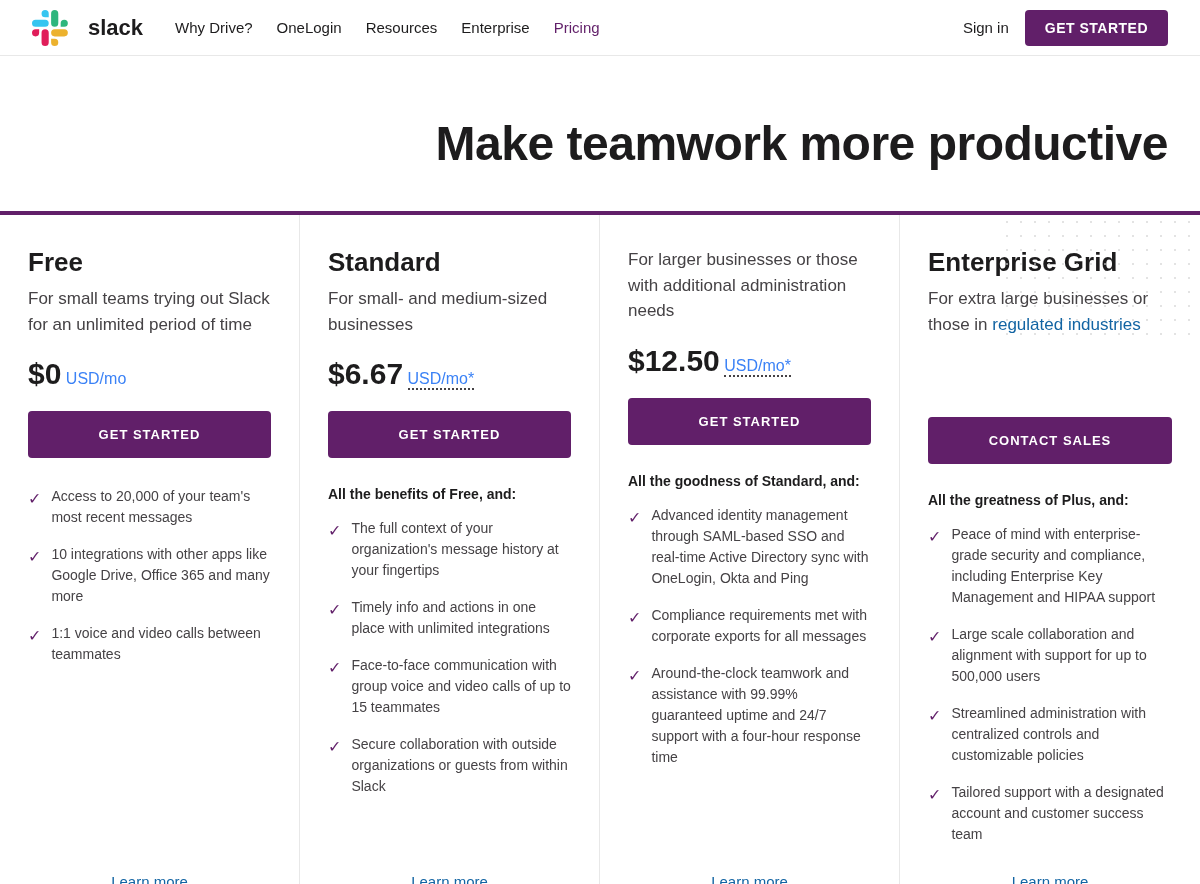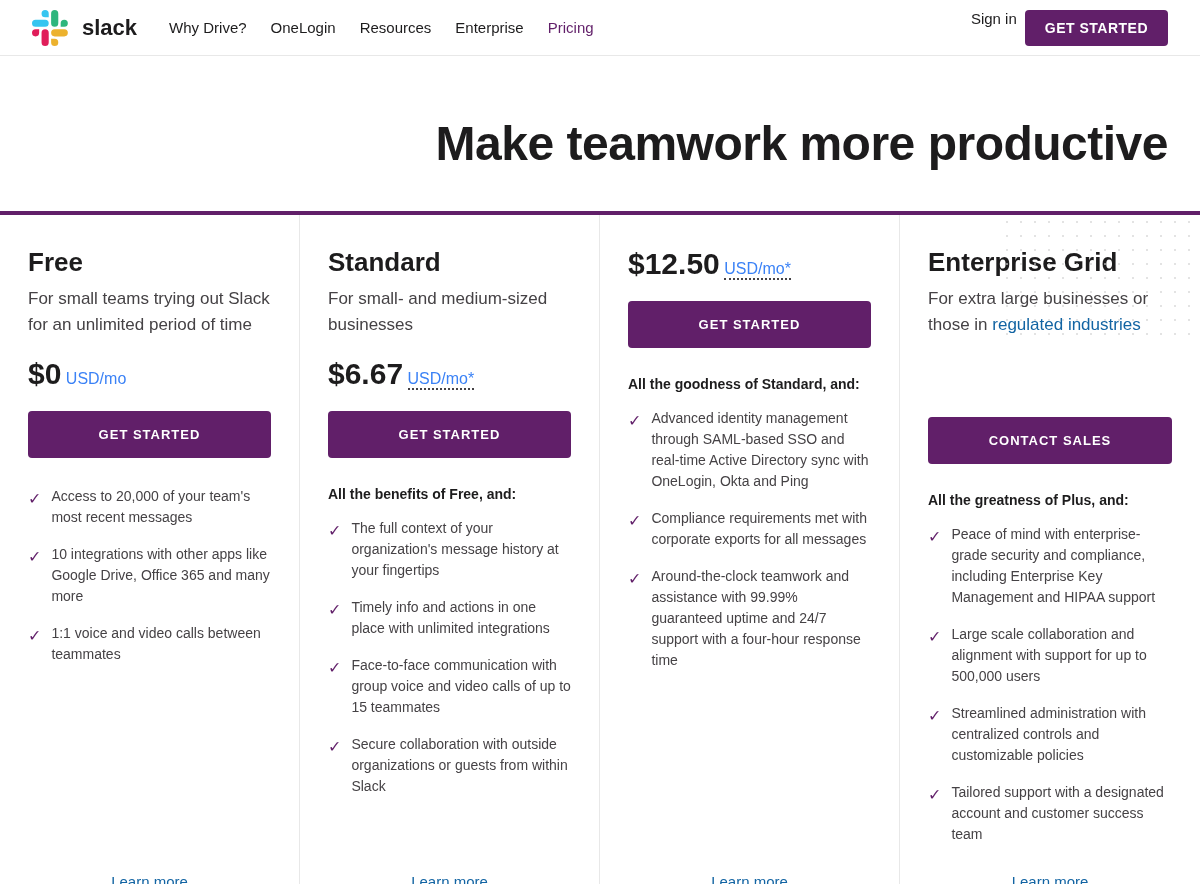--- a/index.html
+++ b/index.html
@@ -11,21 +11,21 @@
       align-items: center;
       padding: 0 32px;
       height: 56px;
       border-bottom: 1px solid #e8e8e8;
       position: relative;
       z-index: 10;
     }
     .nav-logo {
       display: flex;
       align-items: center;
-      gap: 14px;
+      gap: 20px;
       margin-right: 32px;
       text-decoration: none;
     }
     .slack-hash {
       width: 36px;
       height: 36px;
     }
     .nav-links {
       display: flex;
       gap: 24px;
@@ -33,21 +33,22 @@
       flex: 1;
     }
     .nav-links a {
       text-decoration: none;
       color: #1d1c1d;
       font-size: 15px;
       font-weight: 500;
     }
     .nav-right {
       display: flex;
-      gap: 8px;
+      align-items: center;
+      gap: 16px;
     }
     .sign-in {
       text-decoration: none;
       color: #1d1c1d;
       font-size: 15px;
       font-weight: 500;
     }
     .get-started-nav {
       background: #611f69;
       color: #fff;
@@ -277,20 +278,21 @@
       </li>
       <li>
         <span class="check-icon">✓</span>
         <span>Secure collaboration with outside organizations or guests from within Slack</span>
       </li>
     </ul>
     <a href="#" class="learn-more">Learn more</a>
   </div>
 
   <div class="plan-col">
+    <div class="plan-desc">For larger businesses or those with additional administration needs</div>
     <div class="price-row">
       <span class="price-amount">$12.50</span>
       <span class="price-unit">
         <span class="price-dotted">USD/mo*</span>
       </span>
     </div>
     <button class="plan-cta">GET STARTED</button>
     <div class="benefits-label">All the goodness of Standard, and:</div>
     <ul class="benefits-list">
       <li>

